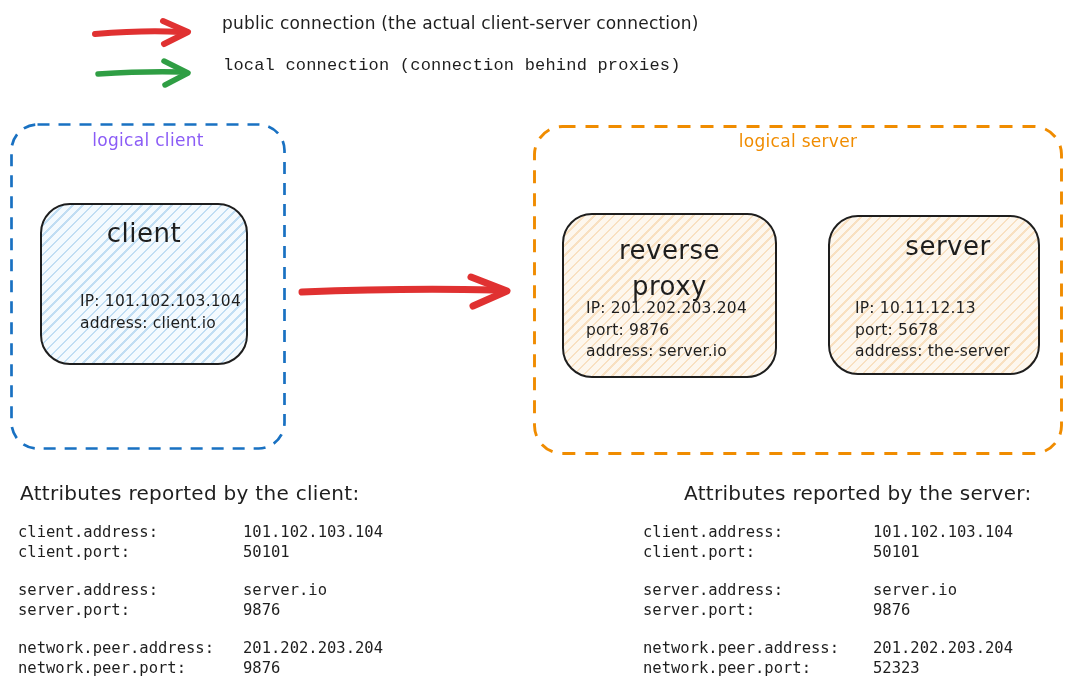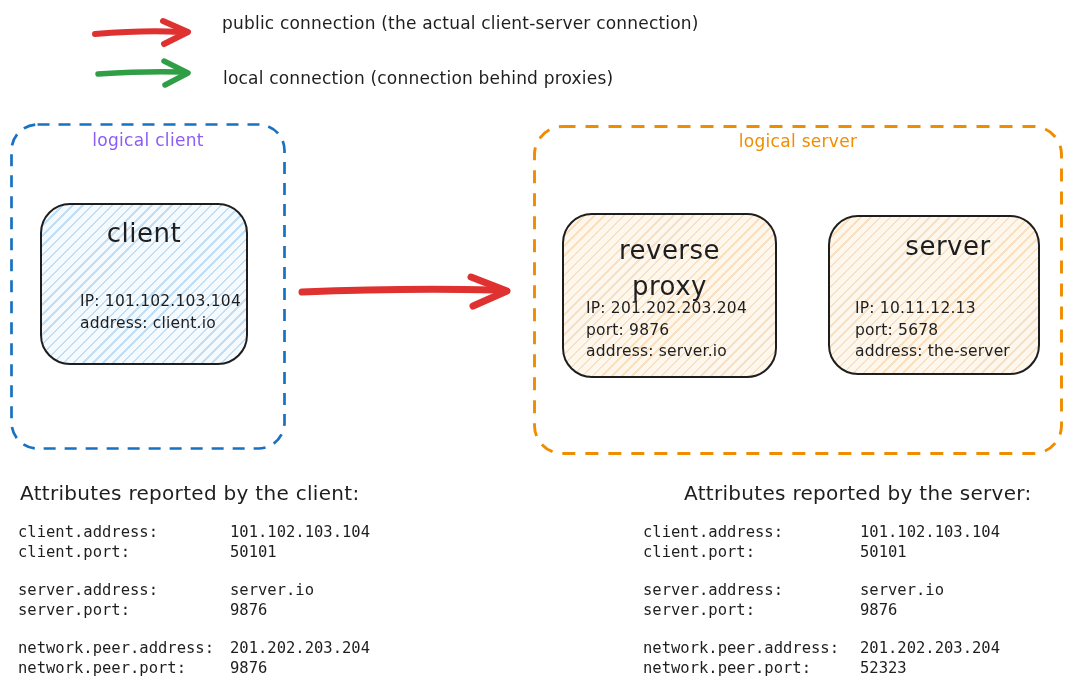--- a/index.html
+++ b/index.html
@@ -84,41 +84,41 @@
     color: #1e1e1e;
   }
   .report {
     position: absolute;
     font-family: "DejaVu Sans Mono", "Liberation Mono", monospace;
     font-size: 15.5px;
     line-height: 19.5px;
     color: #1e1e1e;
   }
   .report .group { margin-bottom: 19px; }
-  .report .row { display: flex; white-space: nowrap; }
+  .report .row { display: flex; white-space: nowrap; gap: 13px; }
   .report .key { display: inline-block; }
   .report.left .key { width: 212px; }
   .report.right .key { width: 217px; }
 </style>
 </head>
 <body>
 
 <div id="canvas">
 
   <svg class="abs" style="left:90px; top:15px;" width="112" height="34">
     <path d="M5 19 Q 55 15 90 17" stroke="#e03131" stroke-width="6" fill="none" stroke-linecap="round"></path>
     <path d="M73 6 L98 17 L74 29" stroke="#e03131" stroke-width="6" fill="none" stroke-linecap="round" stroke-linejoin="round"></path>
   </svg>
   <div class="legend-label" style="left:222px; top:13px;">public connection (the actual client-server connection)</div>
 
   <svg class="abs" style="left:93px; top:57px;" width="108" height="32">
     <path d="M5 17 Q 52 14 88 15" stroke="#2f9e44" stroke-width="5.5" fill="none" stroke-linecap="round"></path>
     <path d="M71 4 L95 16 L72 28" stroke="#2f9e44" stroke-width="5.5" fill="none" stroke-linecap="round" stroke-linejoin="round"></path>
   </svg>
-  <div class="legend-label" style="left:223px; top:68px;">local connection (connection behind proxies)</div>
+  <div class="legend-label" style="left:223px; top:56px;font-family:Liberation Mono, monospace;">local connection (connection behind proxies)</div>
 
   <svg class="group-svg" style="left:10px; top:123px;" width="276" height="327">
     <rect x="1.5" y="1.5" width="273" height="324" rx="26" ry="26" fill="none" stroke="#1971c2" stroke-width="2.7" stroke-dasharray="12 9"></rect>
   </svg>
   <div class="group-label blue" style="left:10px; top:130px; width:276px;">logical client</div>
 
   <div class="node fill-blue" style="left:40px; top:203px; width:208px; height:162px;">
     <div class="node-title" style="margin-top:11px;">client</div>
     <div class="node-body" style="left:38px; top:85px;">
       <div>IP: 101.102.103.104</div>

